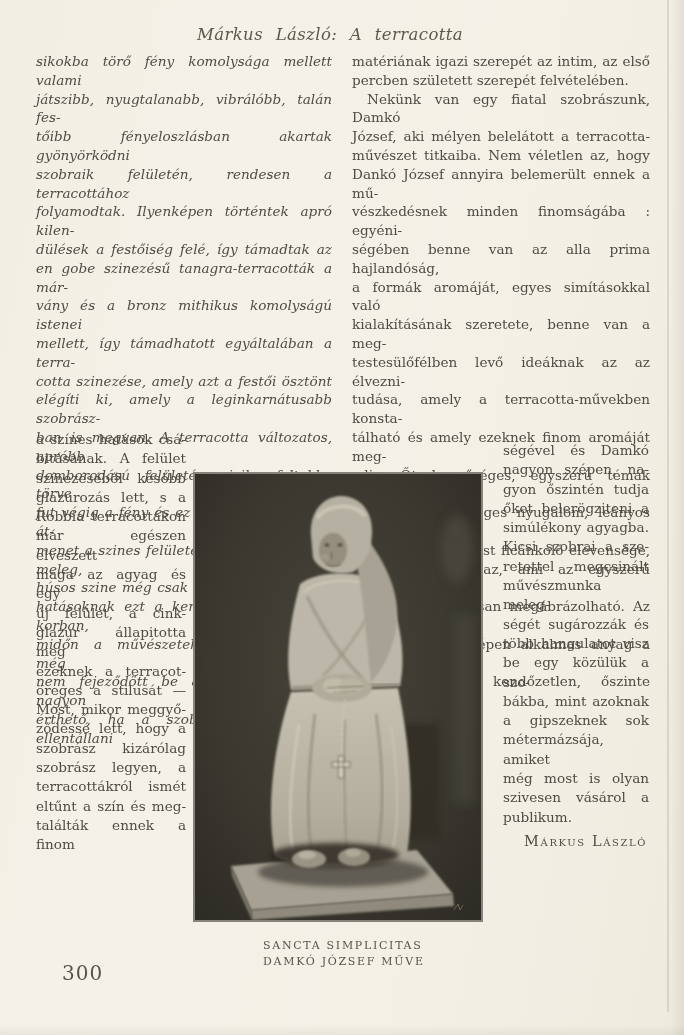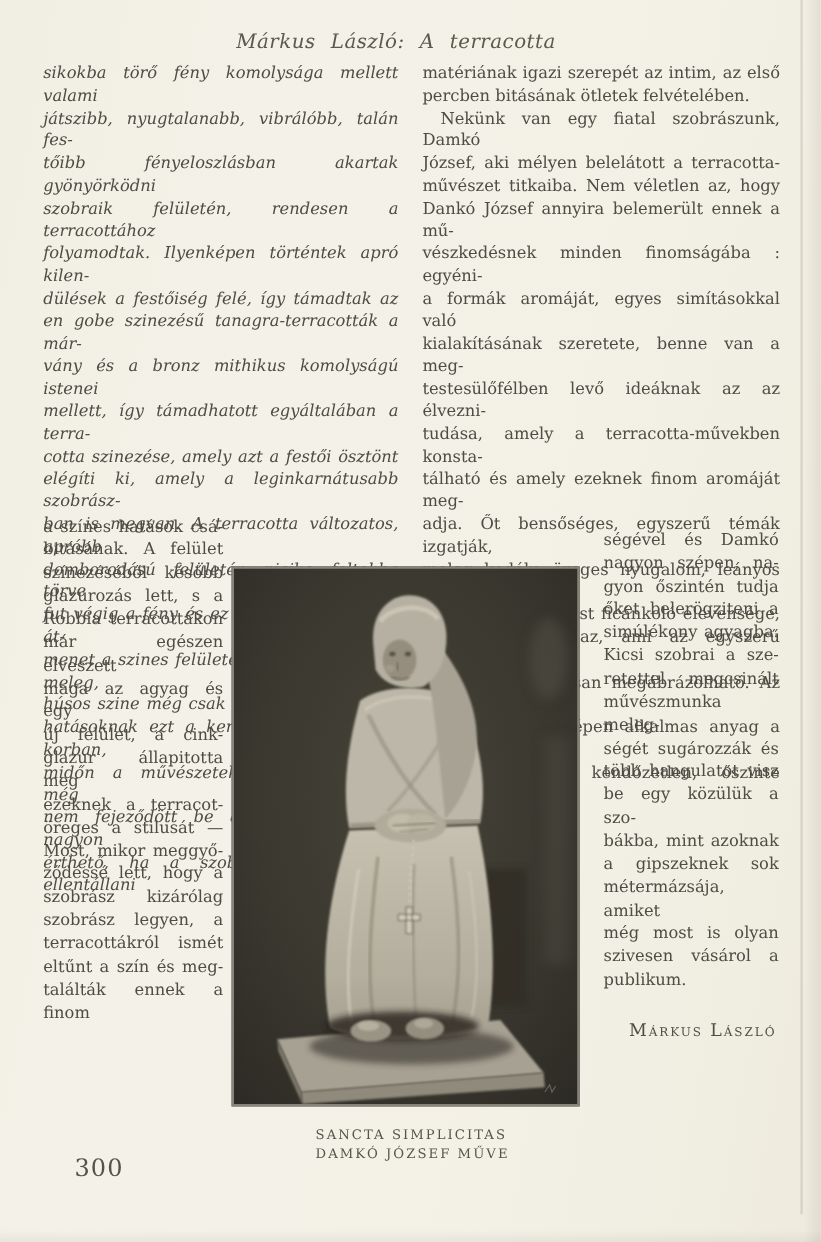--- a/index.html
+++ b/index.html
@@ -14,21 +14,21 @@
   }
   .tcol{position:absolute;font-size:13.6px;color:#4e4c44;}
   .tcol .tline{text-align:justify;text-align-last:justify;white-space:nowrap0;}
   .tcol .tl-left{text-align-last:left;}
   .tcol .tl-indent{text-indent:15px;}
   .col-left-full{left:36px;top:52px;width:296px;line-height:18.8px;font-style:italic;}
   .col-right-full{left:352px;top:52px;width:298px;line-height:18.8px;}
   .col-left-narrow{left:36px;top:430px;width:150px;line-height:19.3px;}
   .col-right-narrow{left:503px;top:441px;width:146px;line-height:19.3px;}
   .signature{
-    margin-top:23px;text-align:right;padding-right:2px;
+    margin-top:5px;text-align:right;padding-right:2px;
     font-variant:small-caps;letter-spacing:1.6px;font-size:14.5px;color:#504e45;
   }
   .photo{
     position:absolute;left:193px;top:472px;width:290px;height:450px;
     border:2px solid #87837a;background:#393732;box-sizing:border-box;
   }
   .photo svg{display:block;width:100%;height:100%;}
   .caption{
     position:absolute;left:263px;top:938px;font-size:11px;letter-spacing:1.7px;
     color:#57554b;line-height:15.5px;
@@ -88,26 +88,27 @@
       <div class="tline">ződéssé lett, hogy a</div>
       <div class="tline">szobrász kizárólag</div>
       <div class="tline">szobrász legyen, a</div>
       <div class="tline">terracottákról ismét</div>
       <div class="tline">eltűnt a szín és meg-</div>
       <div class="tline">találták ennek a finom</div>
     </div>
 
   <div class="tcol col-right-full">
       <div class="tline">matériának igazi szerepét az intim, az első</div>
-      <div class="tline tl-left">percben bitásának ötletek felvételében.</div>
+      <div class="tline tl-left">percben született szerepét felvételében.</div>
       <div class="tline tl-indent">Nekünk van egy fiatal szobrászunk, Damkó</div>
       <div class="tline">József, aki mélyen belelátott a terracotta-</div>
       <div class="tline">művészet titkaiba. Nem véletlen az, hogy</div>
       <div class="tline">Dankó József annyira belemerült ennek a mű-</div>
       <div class="tline">vészkedésnek minden finomságába : egyéni-</div>
+      <div class="tline">ségében benne van az alla prima hajlandóság,</div>
       <div class="tline">a formák aromáját, egyes simításokkal való</div>
       <div class="tline">kialakításának szeretete, benne van a meg-</div>
       <div class="tline">testesülőfélben levő ideáknak az az élvezni-</div>
       <div class="tline">tudása, amely a terracotta-művekben konsta-</div>
       <div class="tline">tálható és amely ezeknek finom aromáját meg-</div>
       <div class="tline">adja. Őt bensőséges, egyszerű témák izgatják,</div>
       <div class="tline">meleg kedély, öreges nyugalom, leányos bájos-</div>
       <div class="tline">ság, a gyermeki test ficánkoló elevensége,</div>
       <div class="tline">egyszóval mind az, ami az egyszerű emberek</div>
       <div class="tline">életéből plasztikusan megábrázolható. Az ilyen</div>

